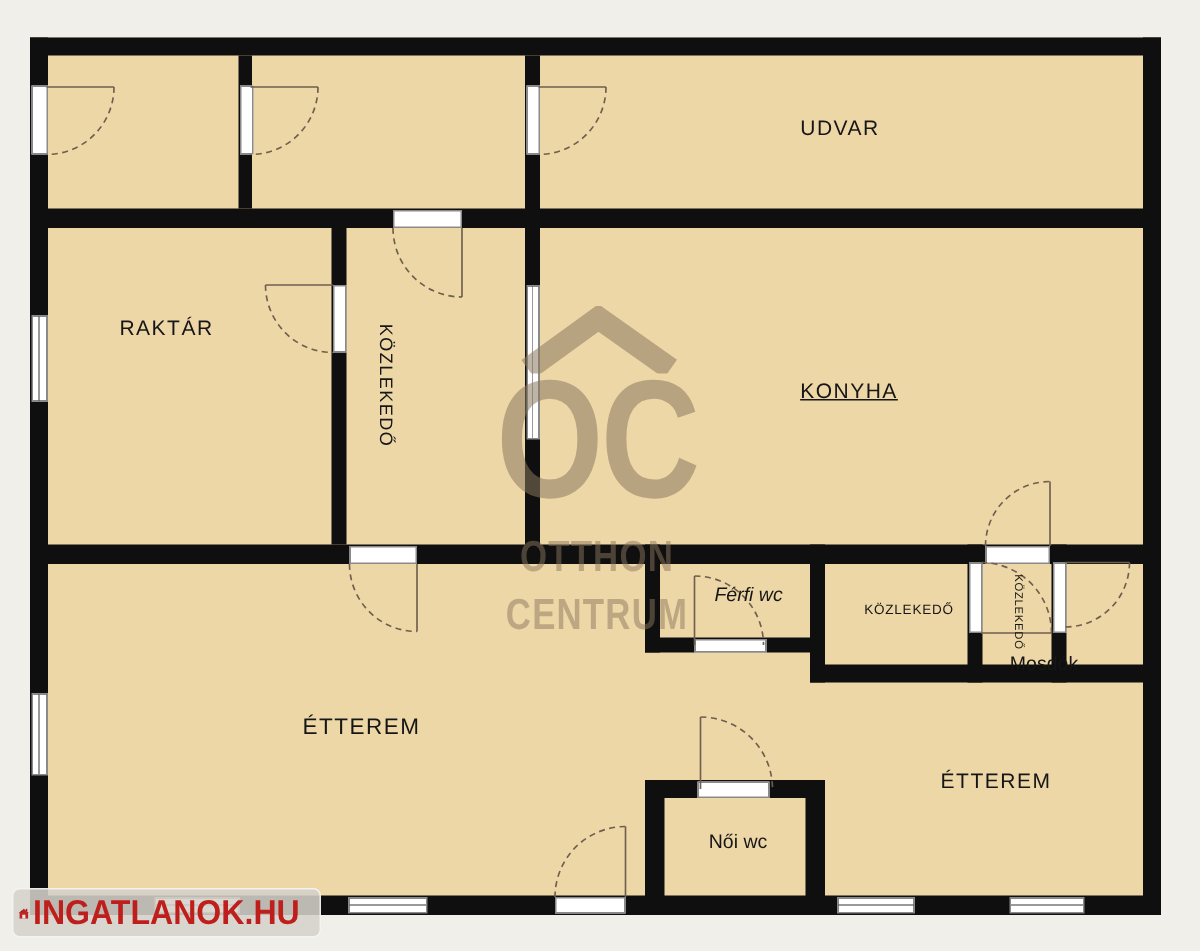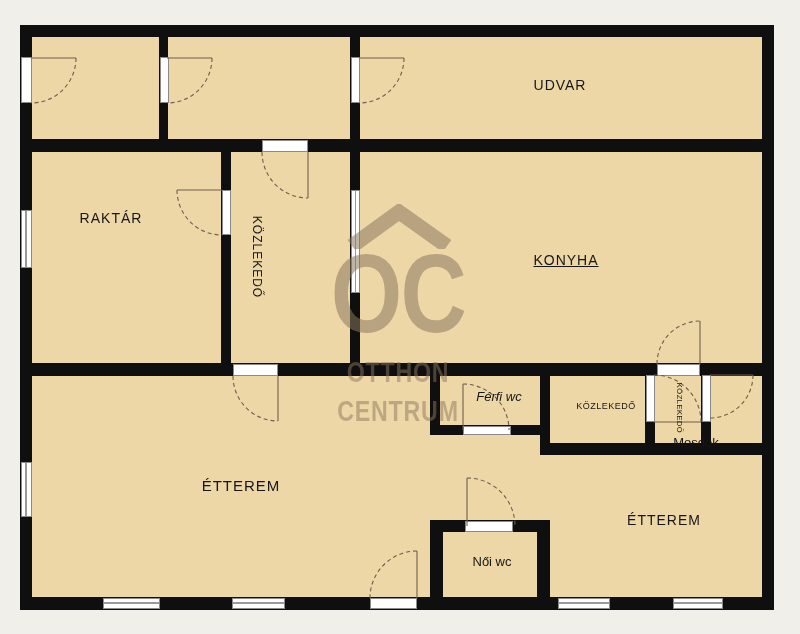--- a/index.html
+++ b/index.html
@@ -158,14 +158,24 @@
   <div class="lbl" style="left:664px;top:520px;">ÉTTEREM</div>
   <div class="lbl small" style="left:492px;top:561px;">Női wc</div>
 
   <svg class="wm" style="left:342px;top:204px;" width="115" height="45" viewBox="0 0 115 45">
     <path d="M10,42 L57,8 L105,42" fill="none" stroke="rgba(138,120,94,0.55)" stroke-width="15"></path>
   </svg>
   <div class="wm wm-oc">OC</div>
   <div class="wm wm-line wm-l1">OTTHON</div>
   <div class="wm wm-line wm-l2">CENTRUM</div>
 
+  <div class="logo-box">
+    <svg width="30" height="30" viewBox="0 0 30 30" style="margin-left:3px;">
+      <rect x="20" y="3" width="4" height="7" fill="#bf2420"></rect>
+      <polygon points="2,14 15,3 28,14" fill="#bf2420"></polygon>
+      <rect x="4" y="13" width="22" height="15" fill="#bf2420"></rect>
+      <circle cx="9" cy="10" r="2" fill="#3a3a3a"></circle>
+      <rect x="11" y="18" width="8" height="10" fill="#e8e6e0"></rect>
+    </svg>
+    <span class="logo-text">INGATLANOK.HU</span>
+  </div>
 
 </div>
 
 </body></html>

